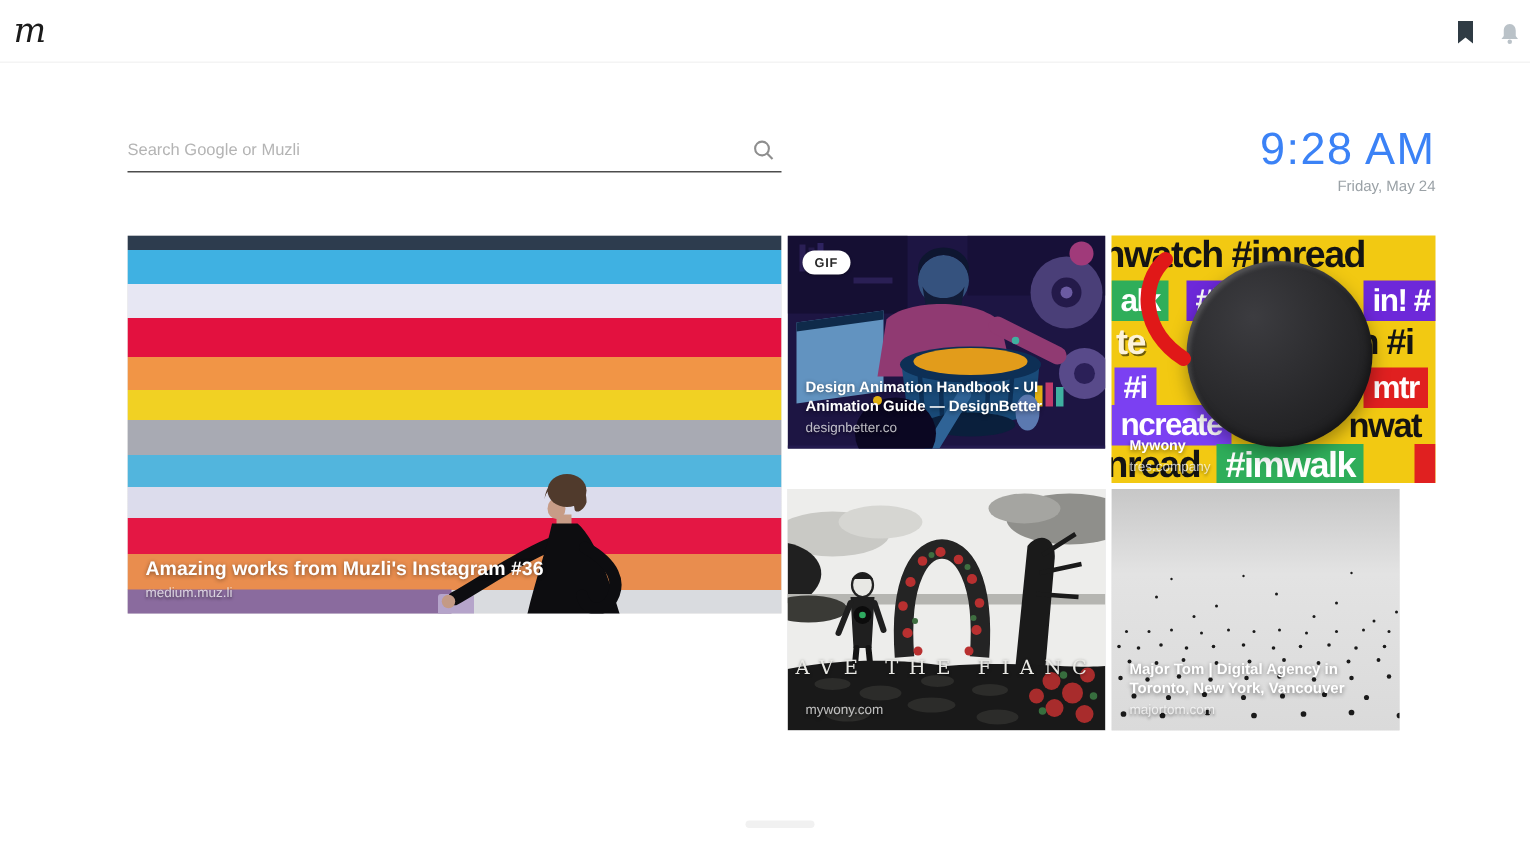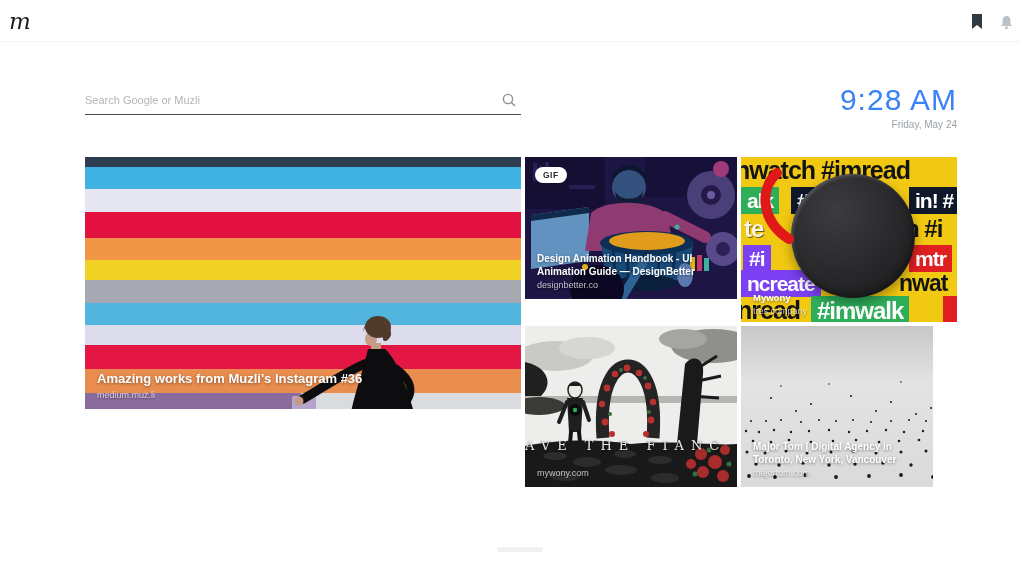--- a/index.html
+++ b/index.html
@@ -49,32 +49,32 @@
       #e2703c 324px,#e2703c 330px); }
   .stripe-painted { position:absolute; left:0; top:236px; width:216px; height:24px; background:#8a6b9e; }
   .stripe-handle { position:absolute; left:207px; top:239px; width:24px; height:18px; background:#b5a4ca; border-radius:2px; }
   .woman-svg { position:absolute; inset:0; z-index:10; pointer-events:none; }
 
   
   .w { position:absolute; font-weight:800; white-space:nowrap; line-height:1; letter-spacing:-1px; }
   .w-black { color:#141414; }
   .w-white { color:#fdf3da; text-shadow:1px 1px 0 rgba(0,0,0,.55); }
   .w-green  { background:#2fae5a; color:#fff; padding:3px 6px; }
-  .w-pink   { background:#0f172a; color:#fff; padding:3px 6px; }
+  .w-pink   { background:#6d28d9; color:#fff; padding:3px 6px; }
   .w-purple { background:#7b40f2; color:#fff; padding:3px 6px; }
   .w-red    { background:#e02020; color:#fff; padding:3px 6px; }
   .stick-circle { position:absolute; left:50px; top:17px; width:124px; height:124px; border-radius:50%;
     background:radial-gradient(circle at 36% 30%, #3c3c40, #222224 72%);
     box-shadow:0 5px 12px rgba(0,0,0,.35), inset -2px -3px 6px rgba(0,0,0,.4), inset 2px 2px 3px rgba(255,255,255,.18);
     z-index:20; }
   .hook-svg { position:absolute; left:10px; top:6px; z-index:21; pointer-events:none; }
   .red-block { position:absolute; right:0; top:139px; width:14px; height:26px; background:#e02020; }
 
   
-  .mywony-caption { position:absolute; left:0; right:0; top:112px; z-index:25; 
+  .mywony-caption { position:absolute; left:0; right:0; top:112px; z-index:25; text-align:center;
     font-family:"DejaVu Serif", serif; font-size:13px; letter-spacing:7px; color:#e9e9e5;
     white-space:nowrap; text-shadow:0 1px 2px rgba(0,0,0,.5); }
 
   .card-svg { position:absolute; inset:0; display:block; }
 
   
   .loader { position:absolute; left:497px; top:547px; width:46px; height:5px; border-radius:3px; background:#f1f1f1; }
 </style>
 </head>
 <body>

